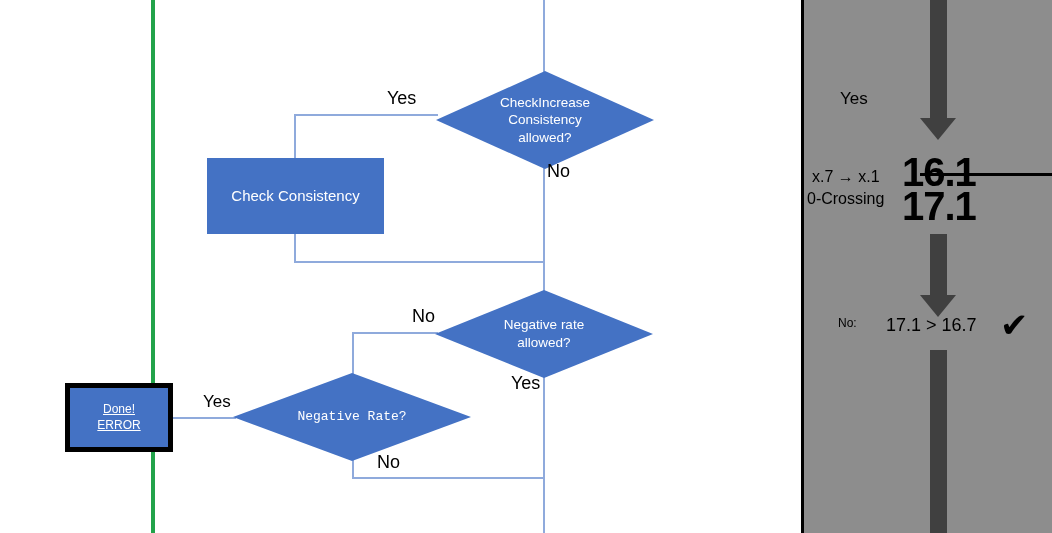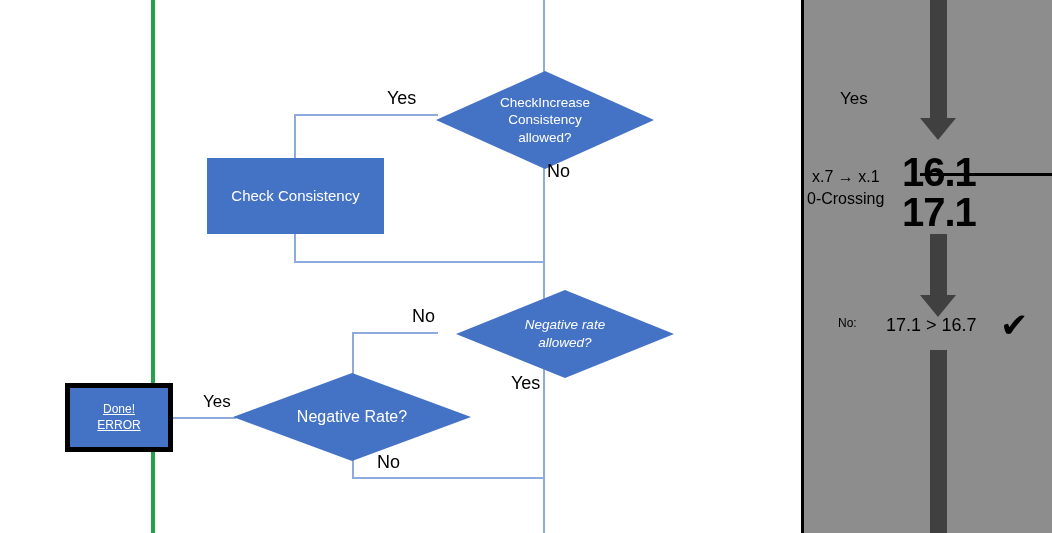--- a/index.html
+++ b/index.html
@@ -81,31 +81,31 @@
       <span>allowed?</span>
     </div>
   </div>
 
   <div class="proc-box" style="left:207px;top:158px;width:177px;height:76px;font-size:15px;">
     <div>
       <div>Check Consistency</div>
     </div>
   </div>
 
-  <div class="decision" style="left:456px;top:290px;width:218px;height:88px;font-style:italic;">
+  <div class="decision" style="left:435px;top:290px;width:218px;height:88px;">
     <div class="dia"></div>
     <div class="dtxt" style="font-size:13.5px;">
       <span>Negative rate</span>
       <span>allowed?</span>
     </div>
   </div>
 
   <div class="decision" style="left:233px;top:373px;width:238px;height:88px;">
     <div class="dia"></div>
-    <div class="dtxt" style="font-size:16px;">
+    <div class="dtxt" style="font-size:13px;font-family:Liberation Mono, monospace;">
       <span>Negative Rate?</span>
     </div>
   </div>
 
   <div class="proc-box bordered" style="left:65px;top:383px;width:108px;height:69px;font-size:12px;text-decoration:underline;">
     <div>
       <div>Done!</div>
       <div>ERROR</div>
     </div>
   </div>
@@ -126,21 +126,21 @@
 
     <div class="garrow" style="left:126px;top:-4px;width:17px;height:124px;"></div>
     <div class="garrow-head" style="left:116px;top:118px;"></div>
 
     <div class="gtext" style="left:36px;top:89px;font-size:17px;">Yes</div>
 
     <div class="gtext" style="left:8px;top:168px;font-size:16px;text-align:center;">x.7 → x.1</div>
     <div class="gtext big-num strike" style="left:98px;top:152px;">16.1</div>
 
     <div class="gtext" style="left:3px;top:190px;font-size:16px;">0-Crossing</div>
-    <div class="gtext big-num" style="left:98px;top:186px;margin-top:6px;">17.1</div>
+    <div class="gtext big-num" style="left:98px;top:186px;">17.1</div>
 
     <div class="garrow" style="left:126px;top:234px;width:17px;height:63px;"></div>
     <div class="garrow-head" style="left:116px;top:295px;"></div>
 
     <div class="gtext" style="left:34px;top:316px;font-size:12px;">No:</div>
     <div class="gtext" style="left:82px;top:315px;font-size:18px;">17.1 &gt; 16.7</div>
     <div class="gtext chk" style="left:196px;top:308px;">✔</div>
 
     <div class="garrow" style="left:126px;top:350px;width:17px;height:190px;"></div>
 

